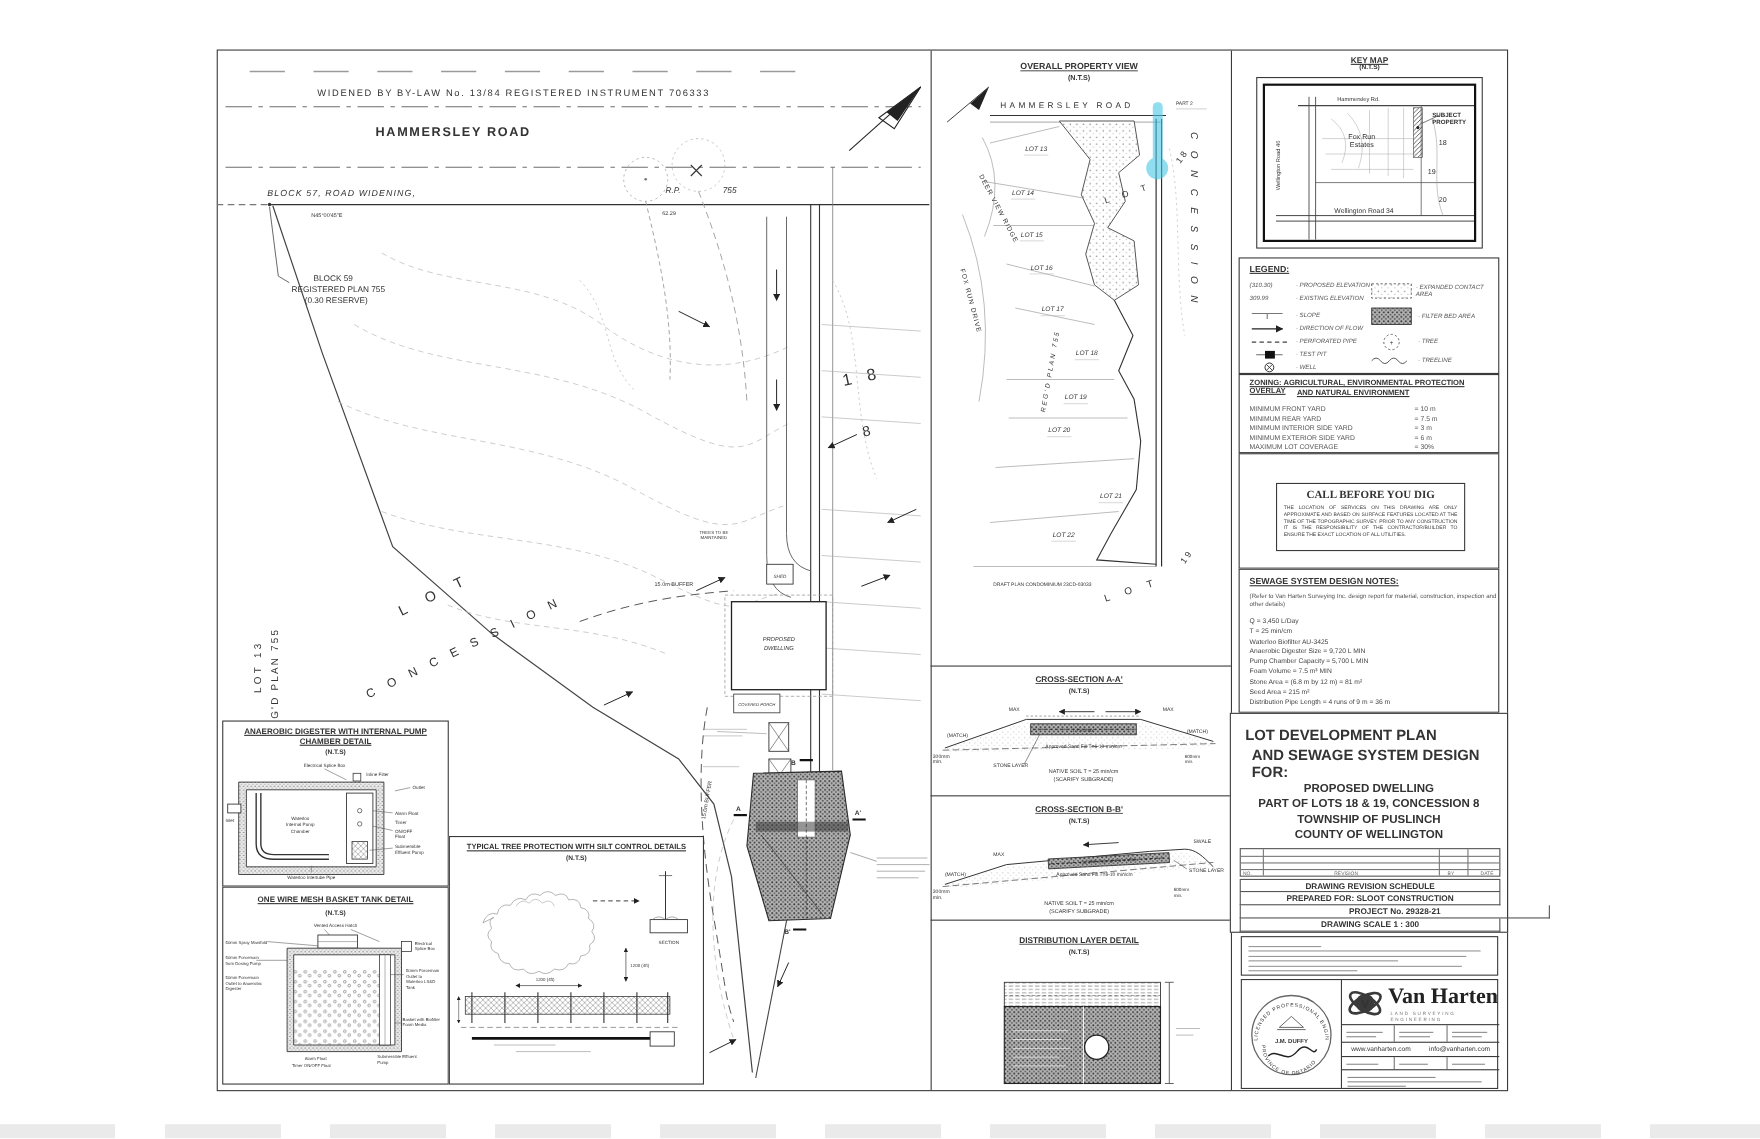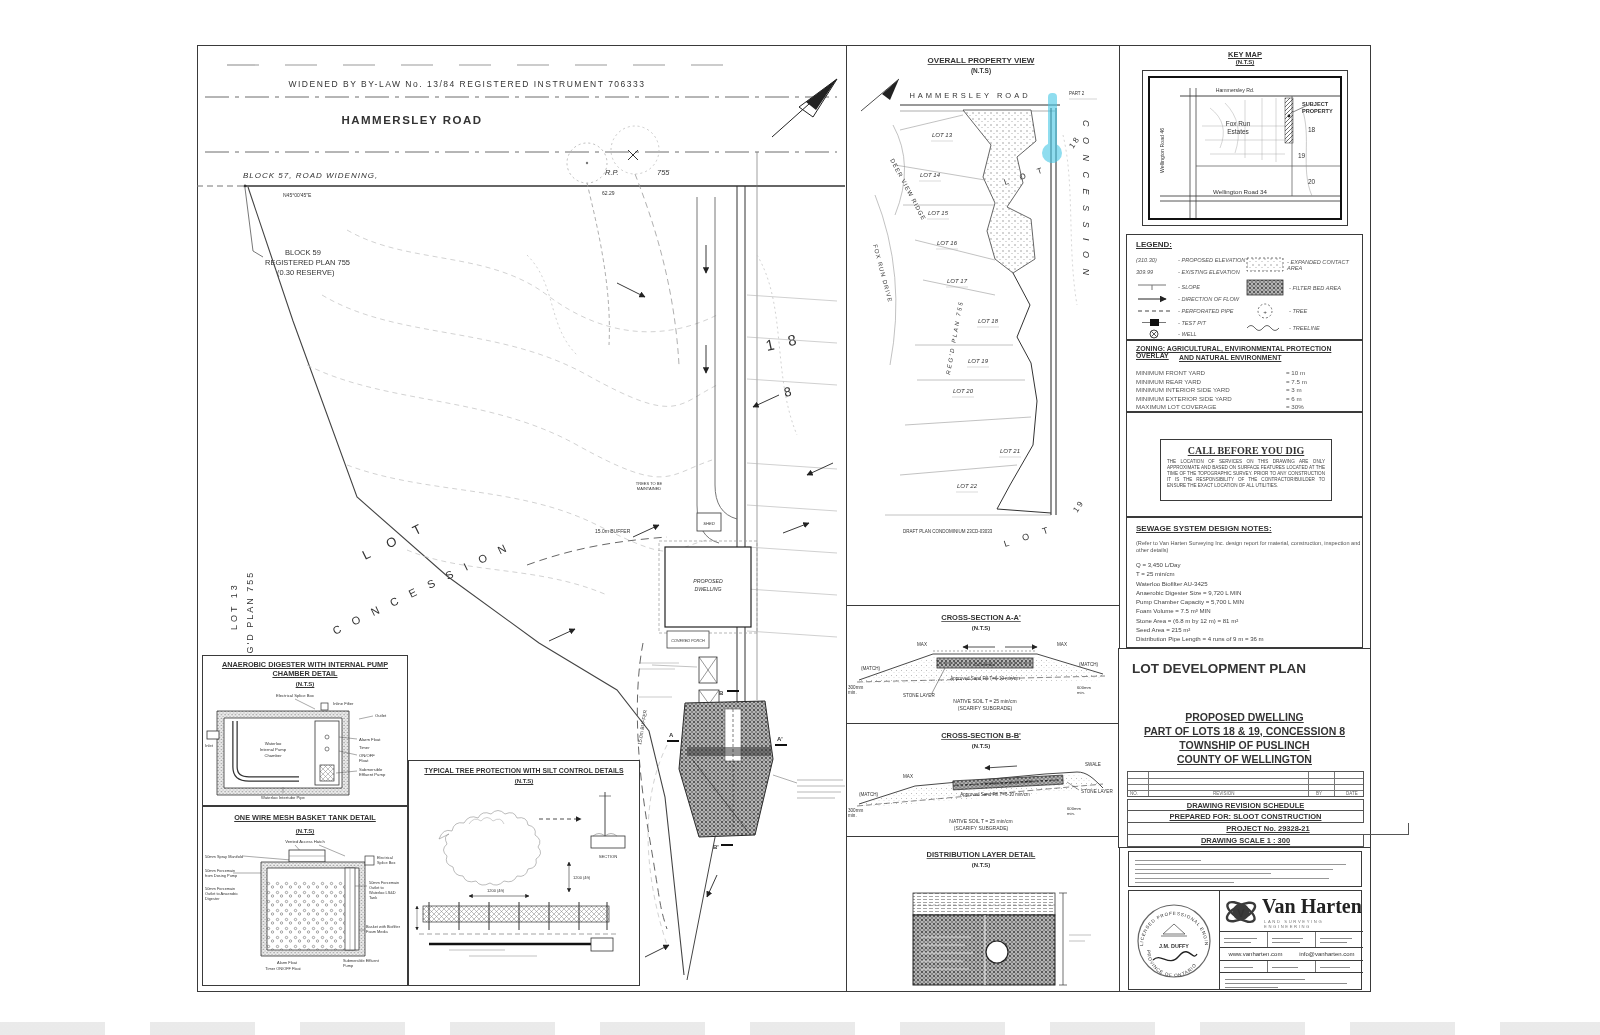--- a/index.html
+++ b/index.html
@@ -1,20 +1,20 @@
 <!DOCTYPE html>
 <html><head>
 <meta charset="utf-8">
 <style>
   html,body{margin:0;padding:0;background:#fff;}
   .canvas{position:relative;width:1600px;height:1035px;background:#fff;overflow:hidden;
           font-family:"Liberation Sans",sans-serif;color:#333;}
   .abs{position:absolute;}
   .bx{border:1px solid #3a3a3a;background:#fff;box-sizing:border-box;}
-  .tc{text-align:center;text-decoration:underline;}
+  .tc{text-align:center;}
   .b{font-weight:bold;}
   .u{text-decoration:underline;}
   svg text{font-family:"Liberation Sans",sans-serif;fill:#333;}
   .sheet{position:absolute;left:197px;top:45px;width:1174px;height:947px;border:1.5px solid #3a3a3a;box-sizing:border-box;}
   .vdiv{position:absolute;top:0;width:1px;height:100%;background:#3a3a3a;}
   .hdiv{position:absolute;background:#3a3a3a;height:1px;}
   .ln{background:#979797;height:1px;margin:3.5px 0;}
   .lnl{background:#8a8a8a;height:1px;margin:3px 0;}
   .legrow{position:absolute;display:flex;align-items:center;font-size:5.6px;color:#555;font-style:italic;}
   .zrow{display:flex;font-size:6.2px;color:#555;line-height:8.6px;}
@@ -553,20 +553,21 @@
       <div>Pump Chamber Capacity = 5,700 L MIN</div>
       <div>Foam Volume = 7.5 m³ MIN</div>
       <div>Stone Area = (6.8 m by 12 m) = 81 m²</div>
       <div>Seed Area = 215 m²</div>
       <div>Distribution Pipe Length = 4 runs of 9 m = 36 m</div>
     </div>
   </div>
 
   <div class="abs bx" style="left:1118px;top:648px;width:253px;height:200px;">
     <div class="abs b" style="left:13px;top:12px;font-size:13.5px;">LOT DEVELOPMENT PLAN</div>
+    <div class="abs b" style="left:19px;top:30px;font-size:13.5px;">AND SEWAGE SYSTEM DESIGN FOR:</div>
     <div class="abs b tc" style="left:0;top:62px;width:100%;font-size:10.5px;">PROPOSED DWELLING</div>
     <div class="abs b tc" style="left:0;top:76px;width:100%;font-size:10.5px;">PART OF LOTS 18 &amp; 19, CONCESSION 8</div>
     <div class="abs b tc" style="left:0;top:90px;width:100%;font-size:10.5px;">TOWNSHIP OF PUSLINCH</div>
     <div class="abs b tc" style="left:0;top:104px;width:100%;font-size:10.5px;">COUNTY OF WELLINGTON</div>
     <div class="abs" style="left:8px;top:122px;width:237px;height:26px;border:1px solid #555;box-sizing:border-box;">
       <div class="abs" style="left:0;top:6px;width:100%;height:1px;background:#777;"></div>
       <div class="abs" style="left:0;top:12px;width:100%;height:1px;background:#777;"></div>
       <div class="abs" style="left:0;top:18px;width:100%;height:1px;background:#777;"></div>
       <div class="abs" style="left:20px;top:0;width:1px;height:100%;background:#777;"></div>
       <div class="abs" style="left:180px;top:0;width:1px;height:100%;background:#777;"></div>

